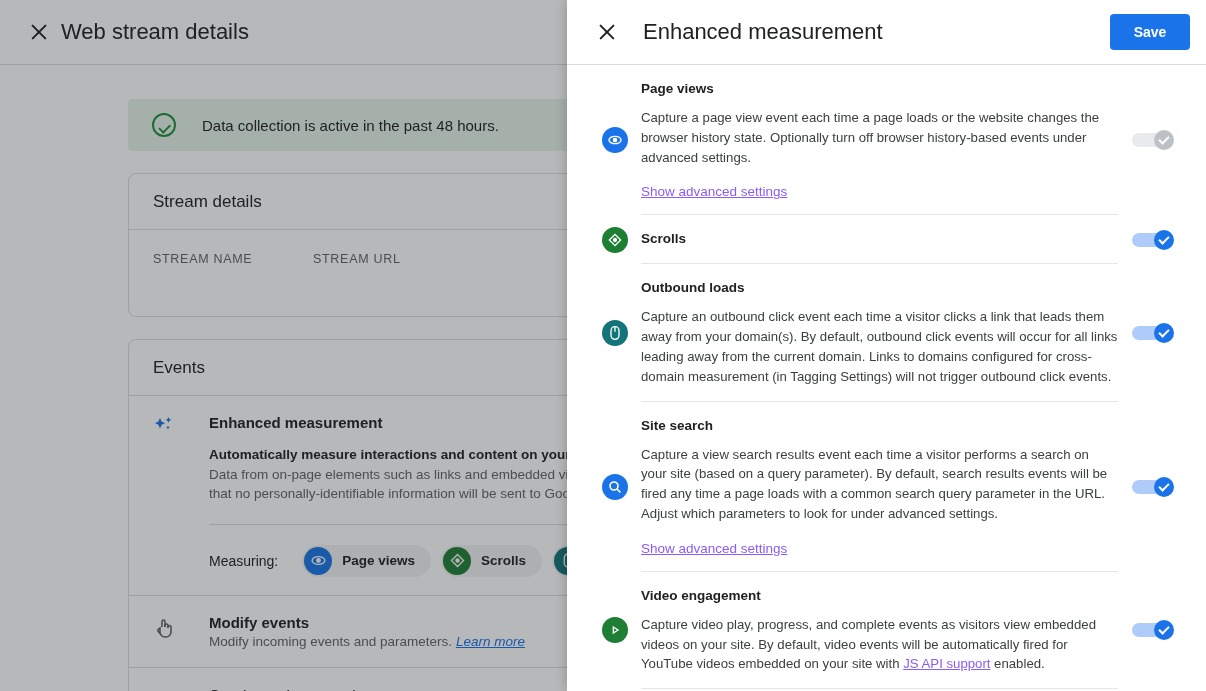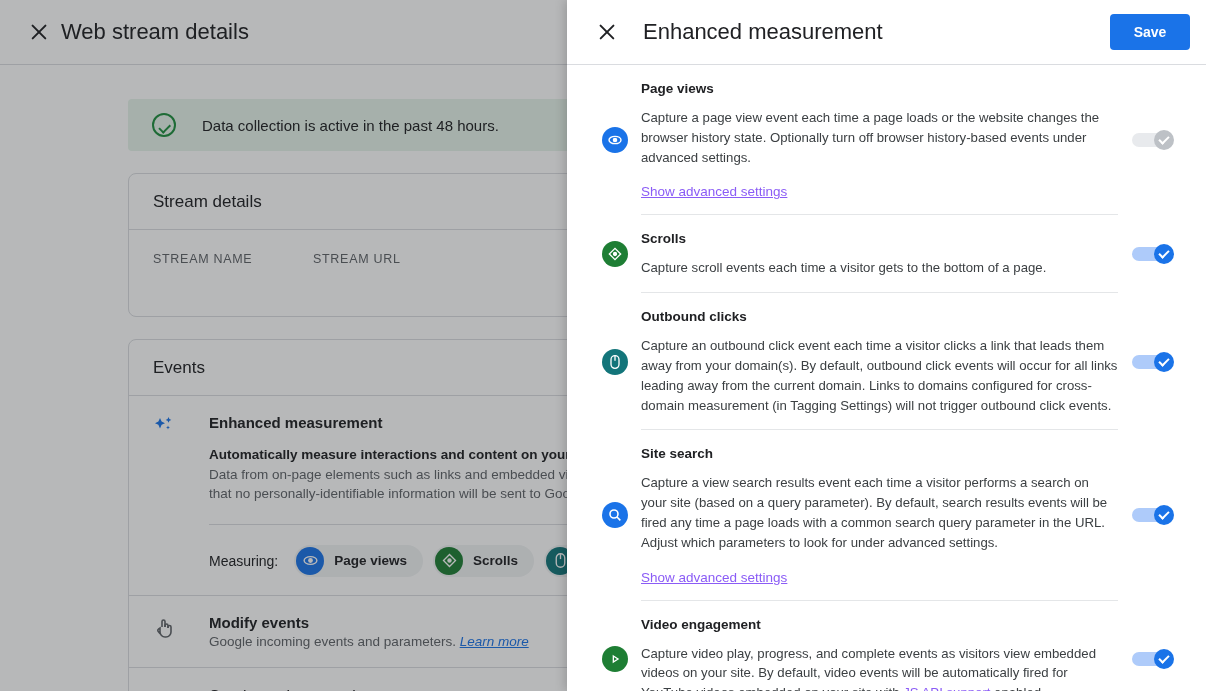--- a/index.html
+++ b/index.html
@@ -86,21 +86,21 @@
   .bg-row:last-child { border-bottom: none; }
   .bg-row-icon { width: 56px; flex: none; padding-top: 2px; color: #5f6368; }
   .bg-row-title { font-size: 15px; color: #202124; font-weight: bold; margin-bottom: 3px; }
   .bg-row-sub { font-size: 13.5px; color: #5f6368; }
   .bg-link { color: #1a73e8; text-decoration: underline; font-style: italic; }
   .bg-em-desc { font-size: 13.5px; color: #5f6368; line-height: 1.45; margin-top: 14px; }
   .bg-em-sep { height: 1px; background: #dadce0; margin: 20px 0 0 0; }
   .bg-measuring {
     display: flex; align-items: center; margin-top: 20px; gap: 10px;
   }
-  .bg-measuring-label { font-size: 14px; color: #202124; margin-right: 6px; }
+  .bg-measuring-label { font-size: 14px; color: #202124; margin-right: 14px; }
   .chip {
     height: 32px; border-radius: 16px; background: #f1f3f4;
     display: flex; align-items: center; padding-right: 16px;
     font-size: 13.5px; font-weight: bold; color: #202124;
     white-space: nowrap;
   }
   .chip-ico {
     width: 28px; height: 28px; border-radius: 50%; margin: 0 10px 0 2px;
     flex: none; display: flex; align-items: center; justify-content: center;
   }
@@ -284,21 +284,21 @@
           <div class="bg-row-icon">
             <svg width="24" height="24" viewBox="0 0 24 24" fill="none" stroke="#5f6368" stroke-width="1.6">
               <path d="M9 11V5.5a1.5 1.5 0 113 0V11"></path>
               <path d="M12 11V9.5a1.5 1.5 0 113 0V12"></path>
               <path d="M15 12v-1a1.5 1.5 0 113 0v5a5 5 0 01-5 5h-1a5 5 0 01-5-5v-4l-1.6 1.2a1.4 1.4 0 00-.3 2l2 2.6"></path>
             </svg>
           </div>
           <div style="flex:1">
             <div class="bg-row-title">Modify events</div>
             <div class="bg-row-sub">
-              <span>Google incoming events and parameters.</span>
+              <span>Modify incoming events and parameters.</span>
               <a class="bg-link">Learn more</a>
             </div>
           </div>
         </div>
 
         <div class="bg-row">
           <div class="bg-row-icon">
             <svg width="24" height="24" viewBox="0 0 24 24" fill="none" stroke="#5f6368" stroke-width="1.6">
               <path d="M10 10l8 3-3.2 1.3L13.5 18z" fill="#5f6368"></path>
               <path d="M7 5.5l1 2M4.5 9h2.2M6 14.2l1.6-1.4M11.5 4.3l-.5 2.2"></path>
@@ -353,41 +353,40 @@
       <div class="opt-icon-col">
         <span class="opt-ico" style="background:#1e7e34">
           <svg width="16" height="16" viewBox="0 0 24 24" fill="none" stroke="#fff" stroke-width="2">
             <rect x="6" y="6" width="12" height="12" transform="rotate(45 12 12)"></rect>
             <circle cx="12" cy="12" r="2.2" fill="#fff"></circle>
           </svg>
         </span>
       </div>
       <div class="opt-main has-divider">
         <div class="opt-title">Scrolls</div>
-        <div class="opt-desc">Capture scroll events each time a visitor gets to the bottom of a page.</div>
       </div>
       <div class="opt-toggle-col">
         <div class="toggle">
           <span class="track"></span>
           <span class="knob"></span>
         </div>
       </div>
     </div>
 
     <div class="opt-row">
       <div class="opt-icon-col">
         <span class="opt-ico" style="background:#13757a">
           <svg width="16" height="16" viewBox="0 0 24 24" fill="none" stroke="#fff" stroke-width="2">
             <rect x="6" y="2.5" width="12" height="19" rx="6"></rect>
               <path d="M12 3v7"></path>
           </svg>
         </span>
       </div>
       <div class="opt-main has-divider">
-        <div class="opt-title">Outbound clicks</div>
+        <div class="opt-title">Outbound loads</div>
         <div class="opt-desc">Capture an outbound click event each time a visitor clicks a link that leads them away from your domain(s). By default, outbound click events will occur for all links leading away from the current domain. Links to domains configured for cross-domain measurement (in Tagging Settings) will not trigger outbound click events.</div>
       </div>
       <div class="opt-toggle-col">
         <div class="toggle">
           <span class="track"></span>
           <span class="knob"></span>
         </div>
       </div>
     </div>
 

